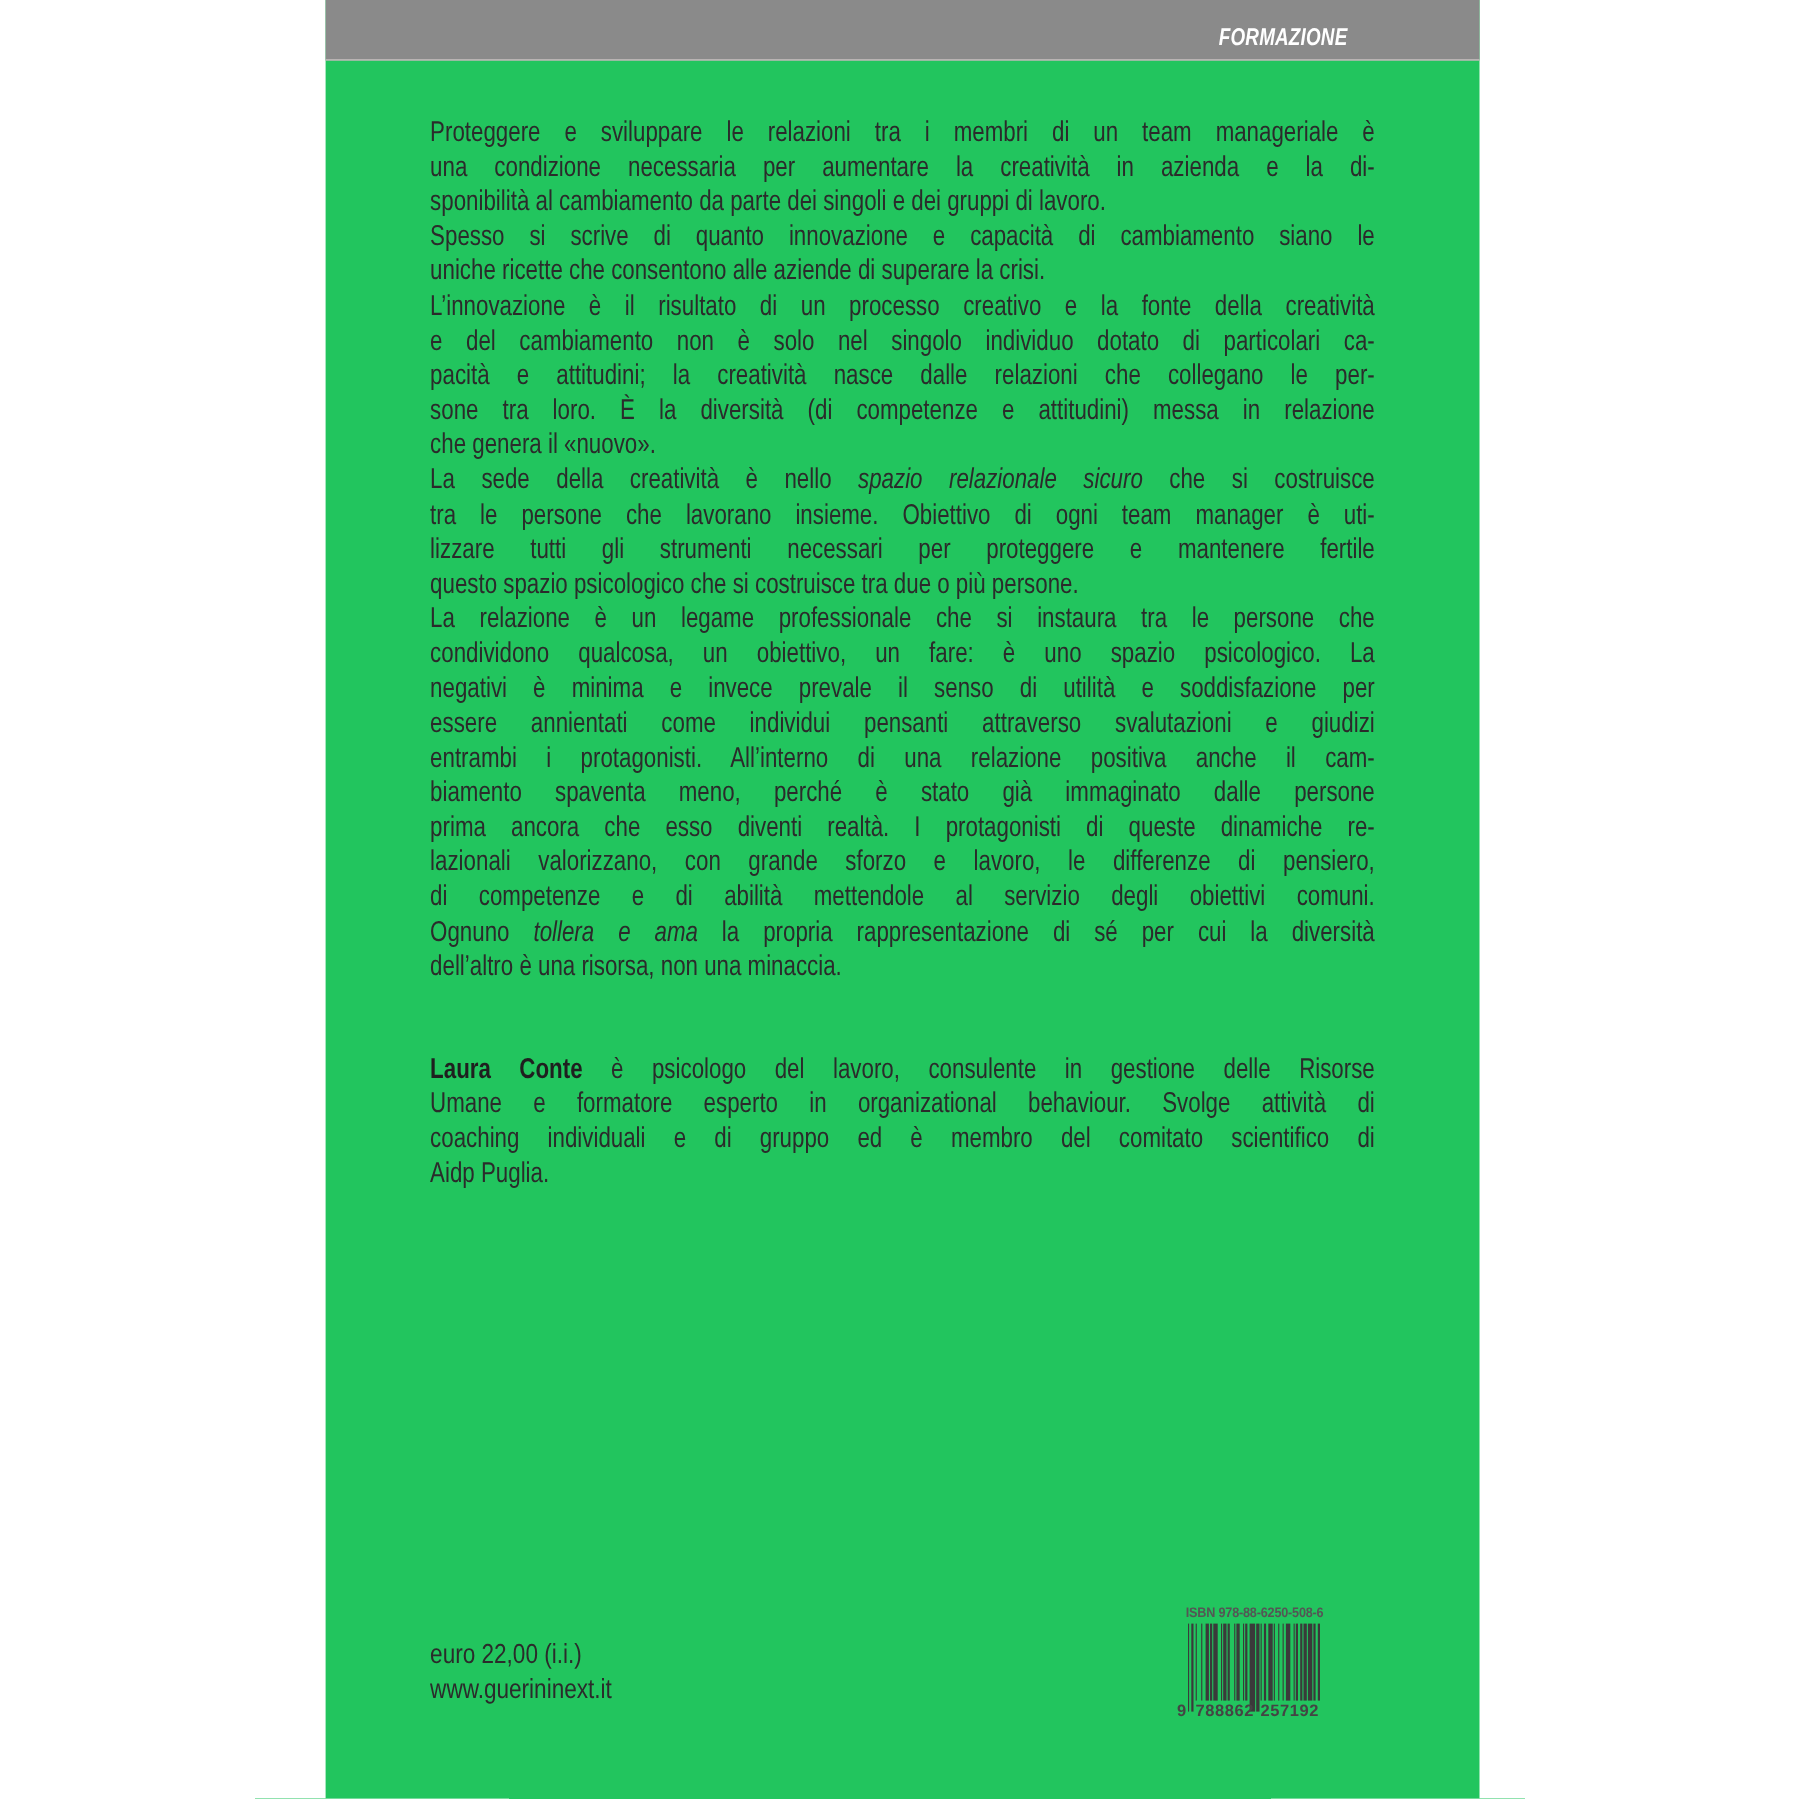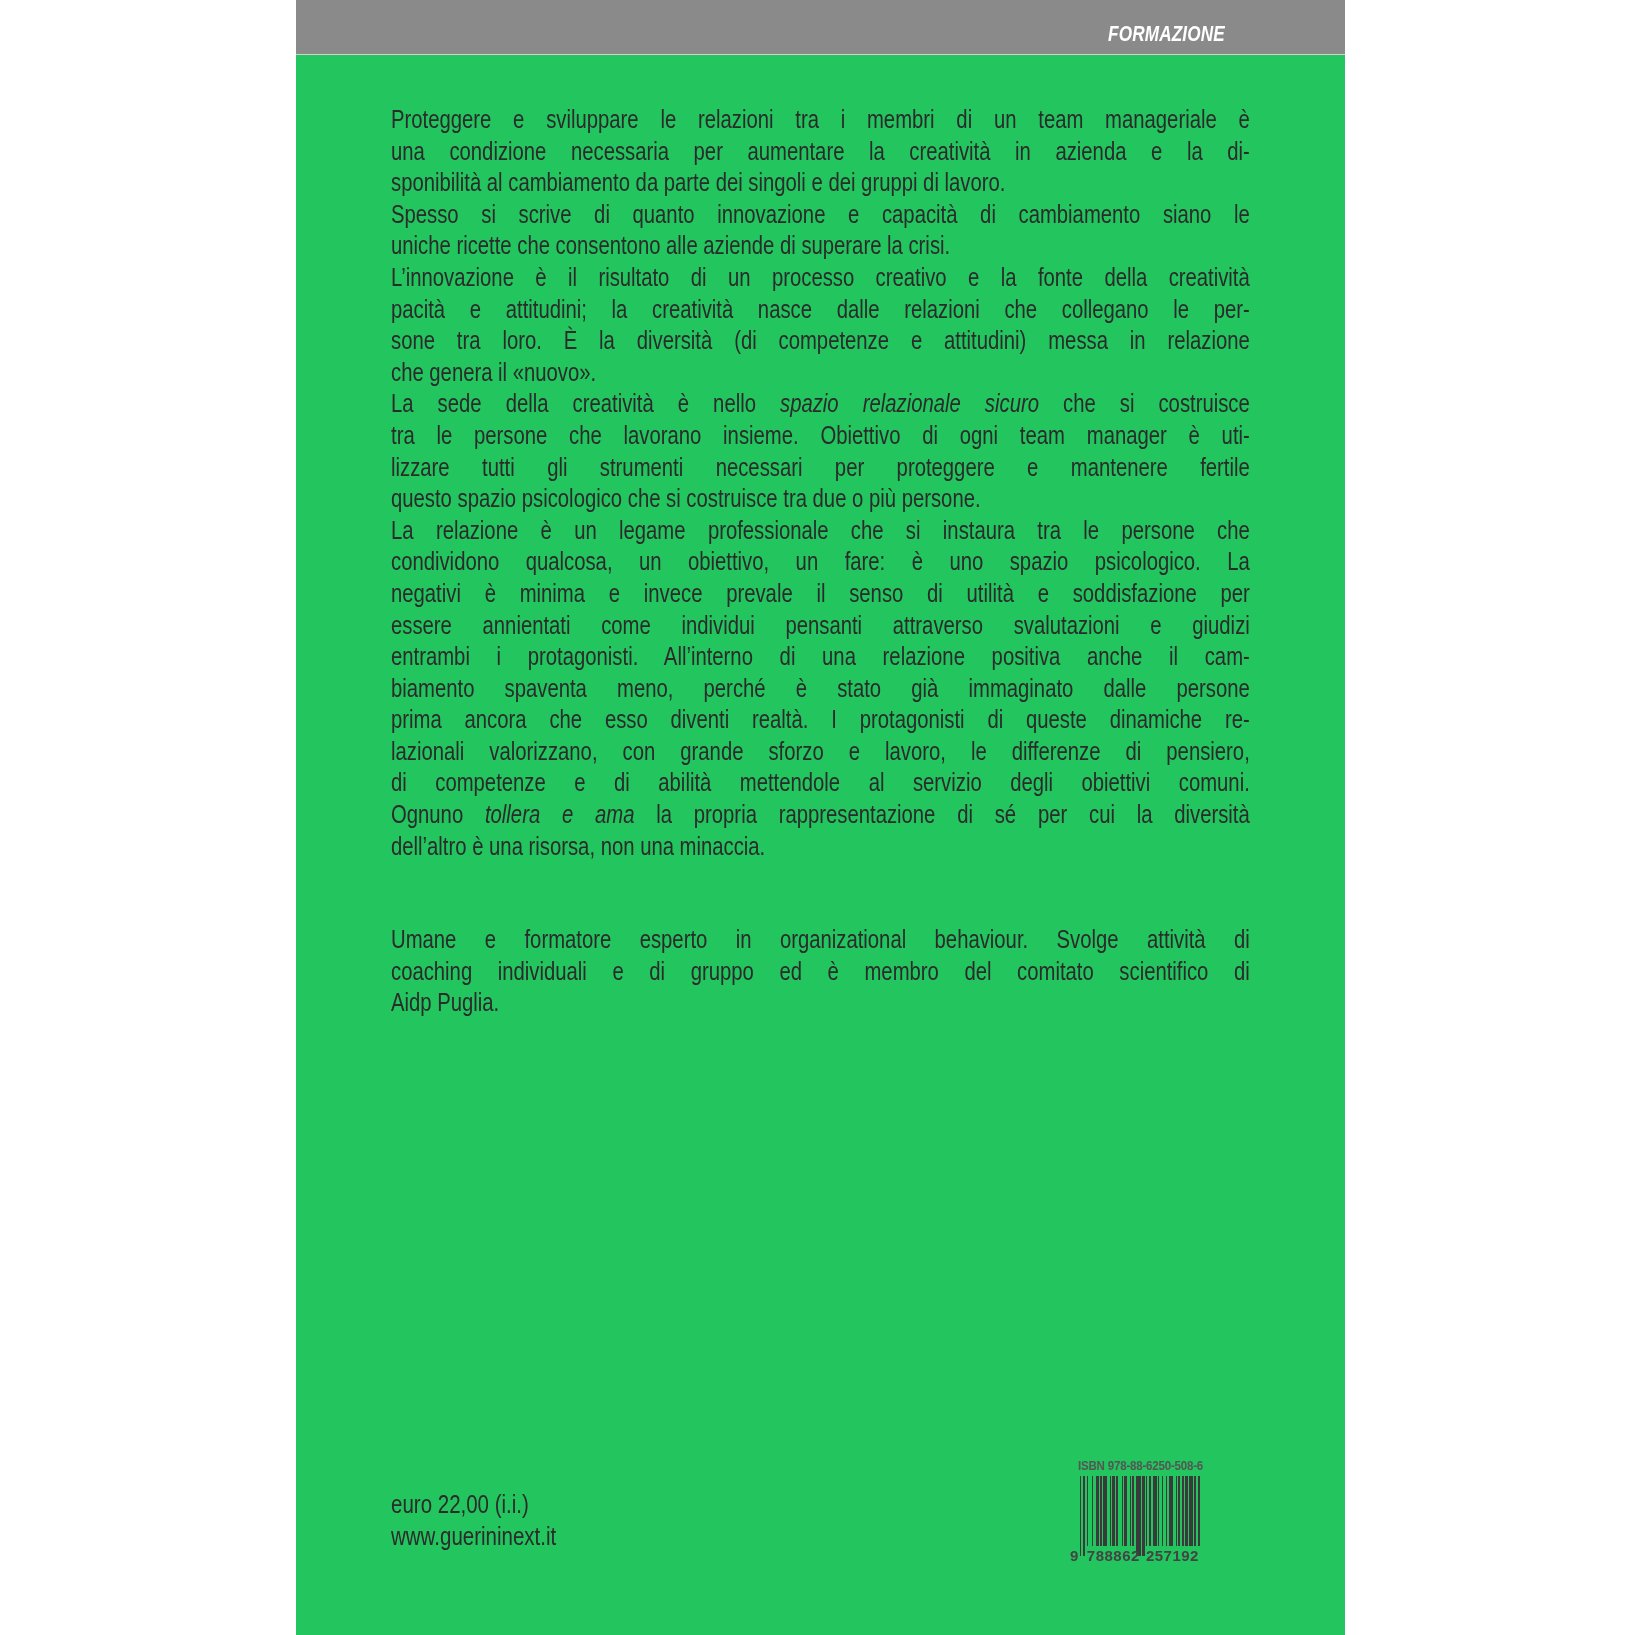--- a/index.html
+++ b/index.html
@@ -94,20 +94,23 @@
         <div class="line">
           <div class="inner"><span>Spesso si scrive di quanto innovazione e capacità di cambiamento siano le</span></div>
         </div>
         <div class="line last">
           <div class="inner"><span>uniche ricette che consentono alle aziende di superare la crisi.</span></div>
         </div>
         <div class="line">
           <div class="inner"><span>L’innovazione è il risultato di un processo creativo e la fonte della creatività</span></div>
         </div>
         <div class="line">
+          <div class="inner"><span>e del cambiamento non è solo nel singolo individuo dotato di particolari ca-</span></div>
+        </div>
+        <div class="line">
           <div class="inner"><span>pacità e attitudini; la creatività nasce dalle relazioni che collegano le per-</span></div>
         </div>
         <div class="line">
           <div class="inner"><span>sone tra loro. È la diversità (di competenze e attitudini) messa in relazione</span></div>
         </div>
         <div class="line last">
           <div class="inner"><span>che genera il «nuovo».</span></div>
         </div>
         <div class="line">
           <div class="inner"><span>La sede della creatività è nello </span><em>spazio relazionale sicuro</em><span> che si costruisce</span></div>
@@ -150,20 +153,23 @@
         </div>
         <div class="line">
           <div class="inner"><span>Ognuno </span><em>tollera e ama</em><span> la propria rappresentazione di sé per cui la diversità</span></div>
         </div>
         <div class="line last">
           <div class="inner"><span>dell’altro è una risorsa, non una minaccia.</span></div>
         </div>
       </div>
     <div class="gap"></div>
     <div id="bio-lines">
+        <div class="line">
+          <div class="inner"><b>Laura Conte</b><span> è psicologo del lavoro, consulente in gestione delle Risorse</span></div>
+        </div>
         <div class="line">
           <div class="inner"><span>Umane e formatore esperto in organizational behaviour. Svolge attività di</span></div>
         </div>
         <div class="line">
           <div class="inner"><span>coaching individuali e di gruppo ed è membro del comitato scientifico di</span></div>
         </div>
         <div class="line last">
           <div class="inner"><span>Aidp Puglia.</span></div>
         </div>
       </div>

